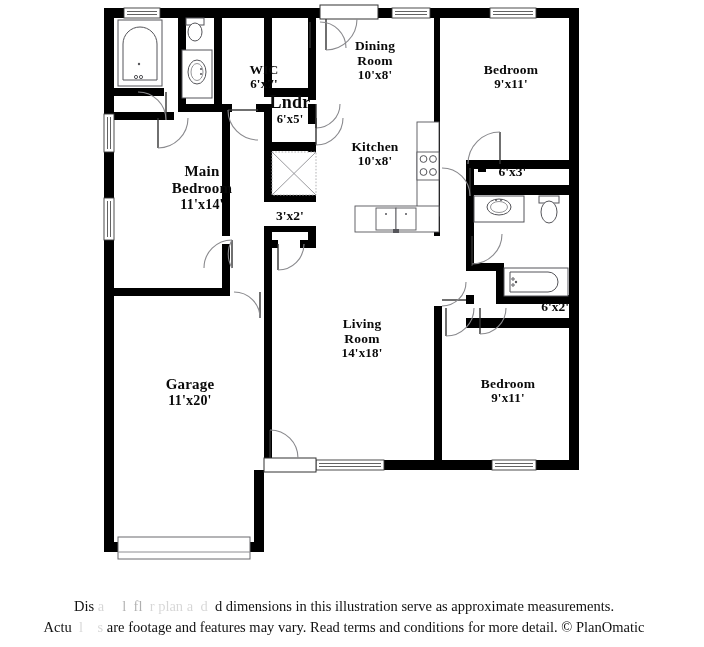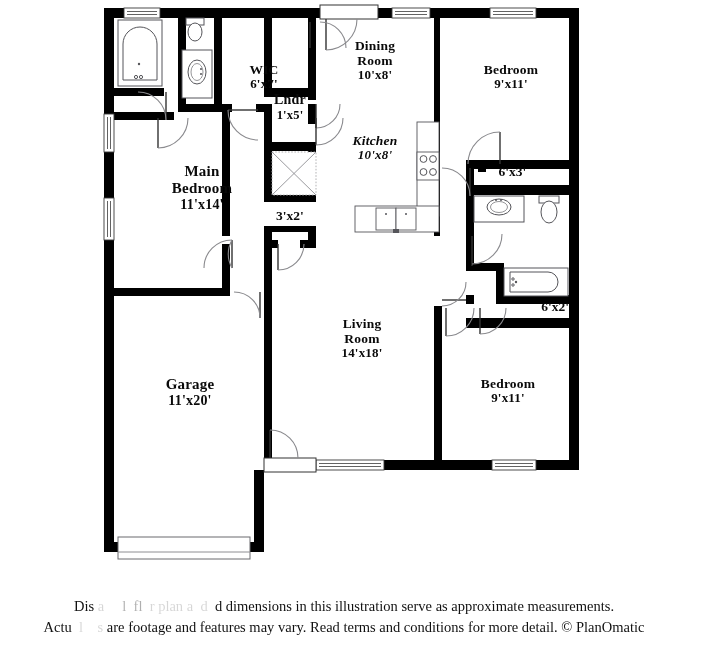--- a/index.html
+++ b/index.html
@@ -20,21 +20,21 @@
     color:#0a0a0a;
     line-height:1.12;
     white-space:nowrap;
     letter-spacing:0.2px;
     pointer-events:none;
   }
   .room-label .rl-name{display:block;font-size:15px;}
   .room-label .rl-dim{display:block;font-size:14px;}
   .room-label.sm .rl-name{font-size:13.5px;}
   .room-label.sm .rl-dim{font-size:13px;}
-  .room-label.xs .rl-name{font-size:14px;}
+  .room-label.xs .rl-name{font-size:18px;}
   .room-label.xs .rl-dim{font-size:12.5px;}
   .closet-label{
     position:absolute;text-align:center;font-weight:bold;
     font-size:13.5px;color:#0a0a0a;white-space:nowrap;
     font-family:"Liberation Serif","DejaVu Serif",serif;
   }
 
   #footer{
     position:absolute;left:0;top:596px;width:688px;height:51px;
     font-family:"Liberation Serif","DejaVu Serif",serif;
@@ -344,30 +344,30 @@
   <span class="rl-dim">11'x14'</span>
 </div>
 
 <div class="room-label sm" style="left:213px;top:36px;width:102px;margin-top:26px;">
   <span class="rl-name">WIC</span>
   <span class="rl-dim">6'x7'</span>
 </div>
 
 <div class="room-label xs" style="left:246px;top:92px;width:88px;">
   <span class="rl-name">Lndr</span>
-  <span class="rl-dim">1'x5'</span>
+  <span class="rl-dim">6'x5'</span>
 </div>
 
 <div class="room-label sm" style="left:324px;top:38px;width:102px;">
   <span class="rl-name">Dining</span>
   <span class="rl-name">Room</span>
   <span class="rl-dim">10'x8'</span>
 </div>
 
-<div class="room-label sm" style="left:328px;top:133px;width:94px;font-style:italic;">
+<div class="room-label sm" style="left:328px;top:139px;width:94px;">
   <span class="rl-name">Kitchen</span>
   <span class="rl-dim">10'x8'</span>
 </div>
 
 <div class="room-label sm" style="left:455px;top:62px;width:112px;">
   <span class="rl-name">Bedroom</span>
   <span class="rl-dim">9'x11'</span>
 </div>
 
 <div class="room-label sm" style="left:308px;top:316px;width:108px;">

